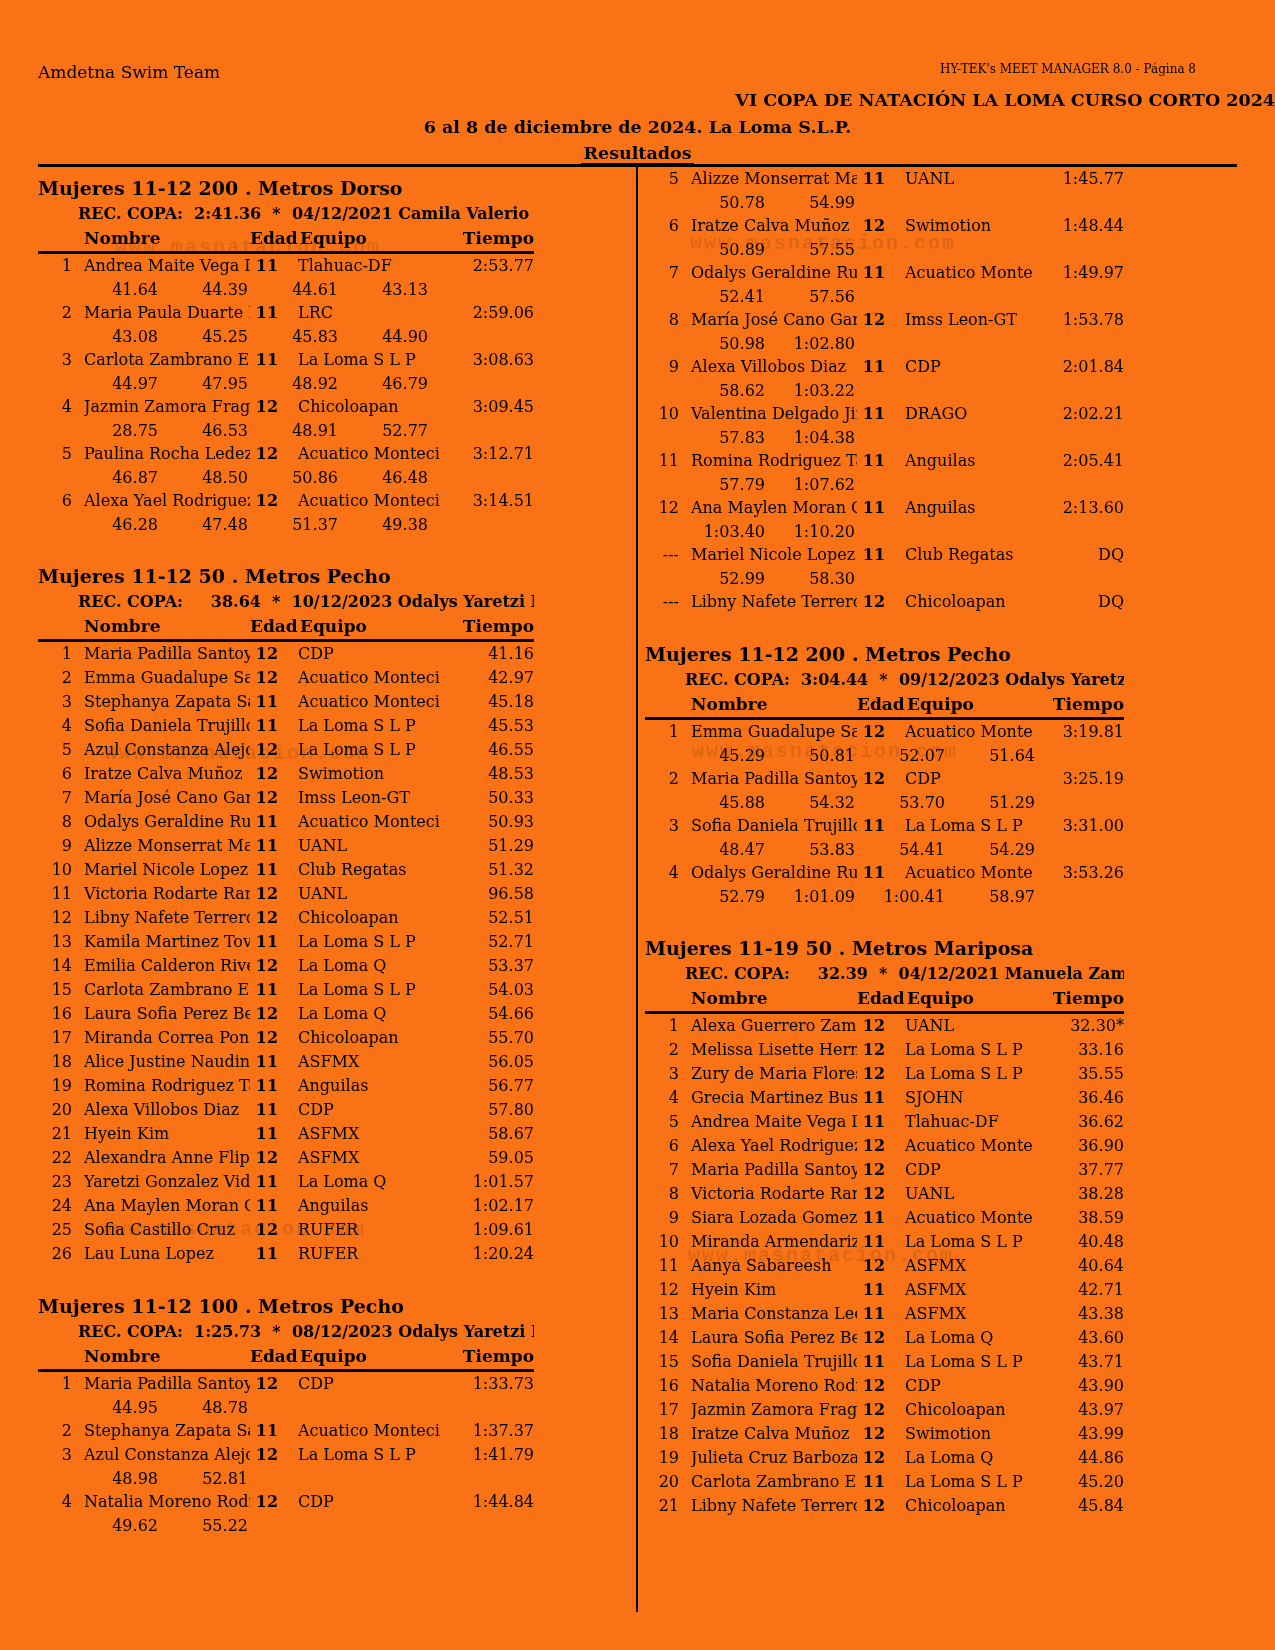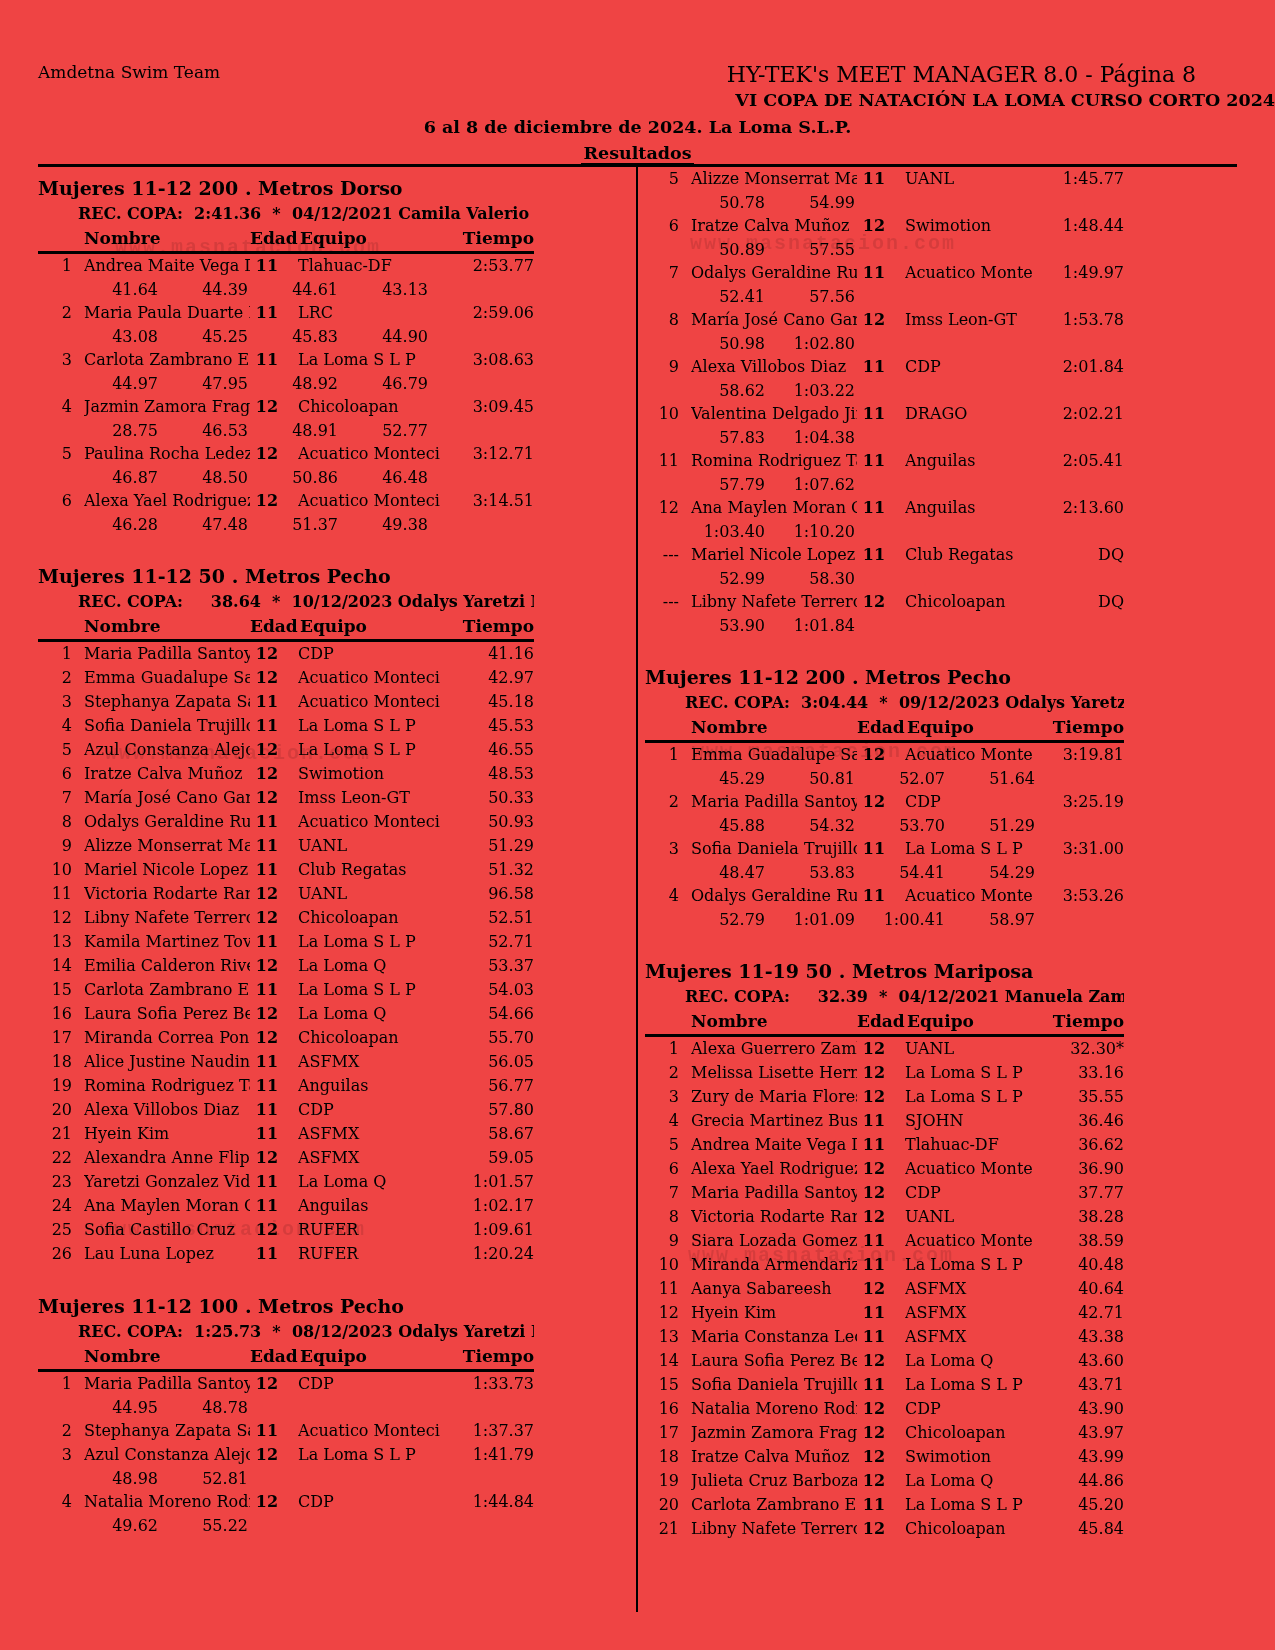--- a/index.html
+++ b/index.html
@@ -1,26 +1,26 @@
 <!DOCTYPE html>
 <html><head>
 <meta charset="utf-8">
 <style>
   html,body{margin:0;padding:0;background:#e8e8e8;}
   .page{
     position:relative;
     width:1275px;height:1650px;
-    background:#ef4444;
+    background:#f97316;
     font-family:"DejaVu Serif","Liberation Serif",serif;
     color:#000;
     overflow:hidden;
   }
   
   .club{position:absolute;left:38px;top:62px;font-size:17px;}
-  .manager{position:absolute;right:79px;top:62px;font-size:22px;}
+  .manager{position:absolute;right:79px;top:62px;font-size:12px;}
   .meet-title{position:absolute;left:0;top:90px;width:100%;text-align:right;font-size:17.5px;font-weight:bold;}
   .meet-subtitle{position:absolute;left:0;top:117px;width:100%;text-align:center;font-size:17.5px;font-weight:bold;}
   .results-label-wrap{position:absolute;left:0;top:143px;width:100%;text-align:center;}
   .results-label{display:inline-block;font-size:17.5px;font-weight:bold;border-bottom:2px solid #000;padding:0 2px 0 2px;}
   .top-rule{position:absolute;left:38px;top:164px;width:1199px;height:3px;background:#000;}
   .v-divider{position:absolute;left:636px;top:167px;width:2px;height:1445px;background:#000;}
 
   
   .col{position:absolute;top:167px;font-size:16px;}
   .col-left{left:38px;width:496px;}
@@ -500,24 +500,20 @@
         <span class="c-split">52.99</span>
         <span class="c-split">58.30</span>
       </div>
       <div class="row">
         <span class="c-rank">---</span>
         <span class="c-name">Libny Nafete Terreros</span>
         <span class="c-age">12</span>
         <span class="c-team">Chicoloapan</span>
         <span class="c-time">DQ</span>
       </div>
-      <div class="splits">
-        <span class="c-split">53.90</span>
-        <span class="c-split">1:01.84</span>
-      </div>
       <div class="section-title">Mujeres 11-12 200 . Metros Pecho</div>
       <div class="record">REC. COPA:  3:04.44  *  09/12/2023 Odalys Yaretzi Mendieta</div>
       <div class="thead">
         <span class="h-rank"></span>
         <span class="h-nombre">Nombre</span>
         <span class="h-edad">Edad</span>
         <span class="h-equipo">Equipo</span>
         <span class="h-tiempo">Tiempo</span>
       </div>
       <div class="row">

